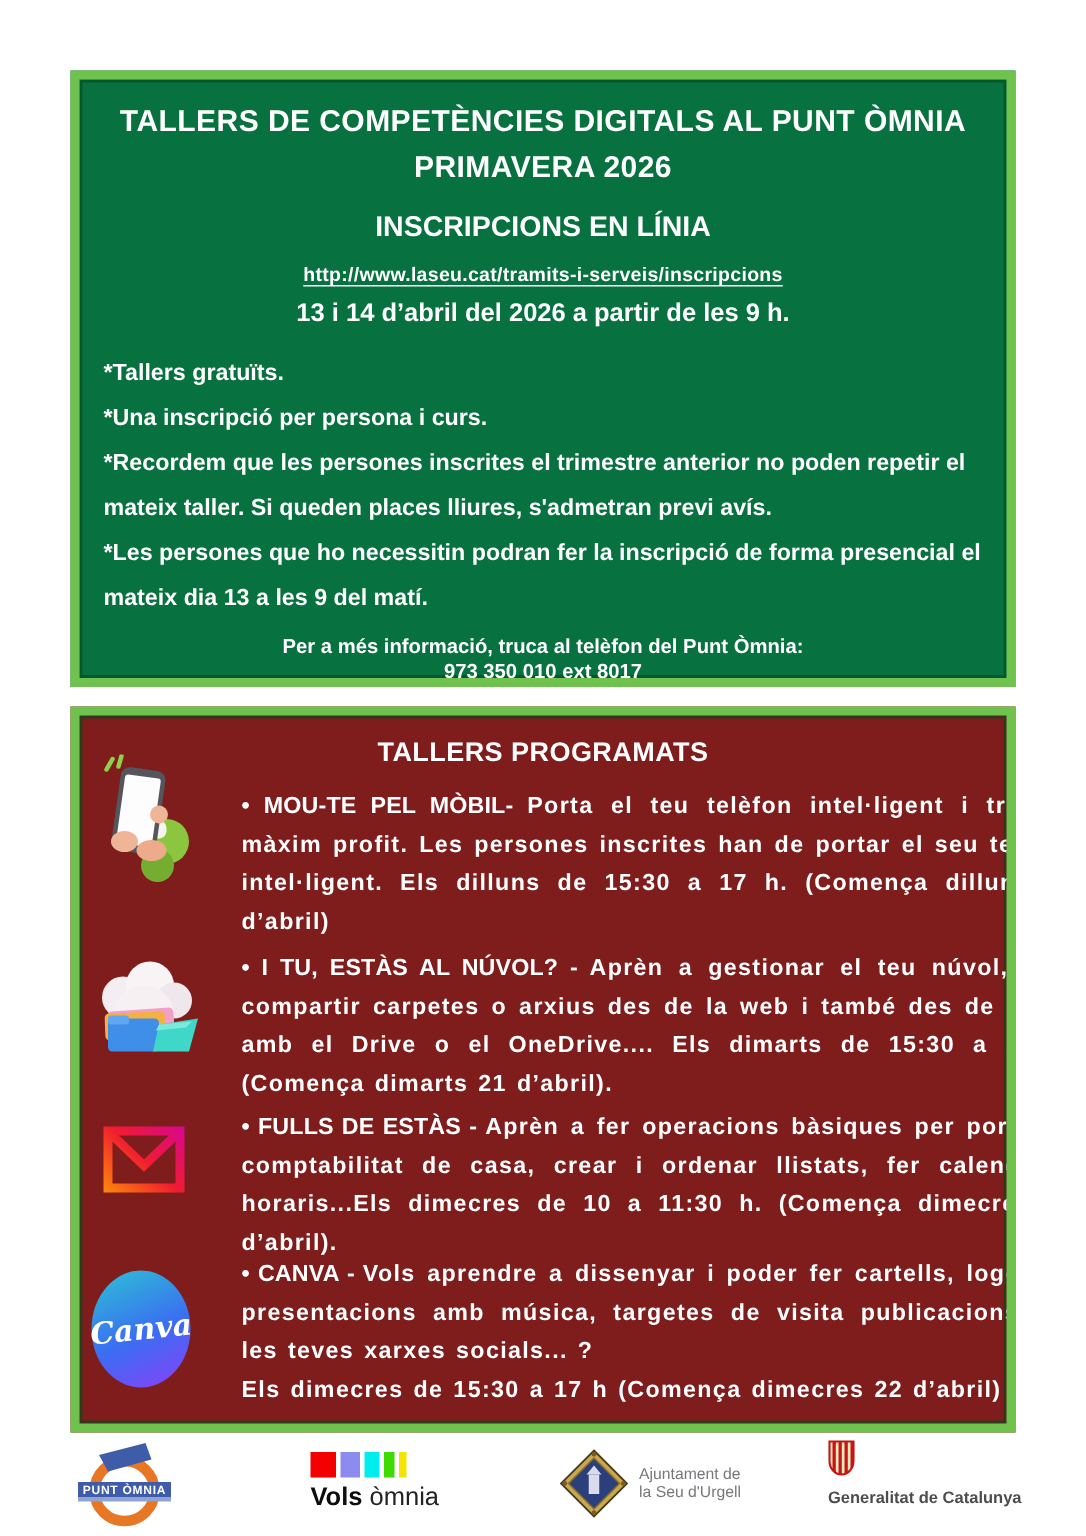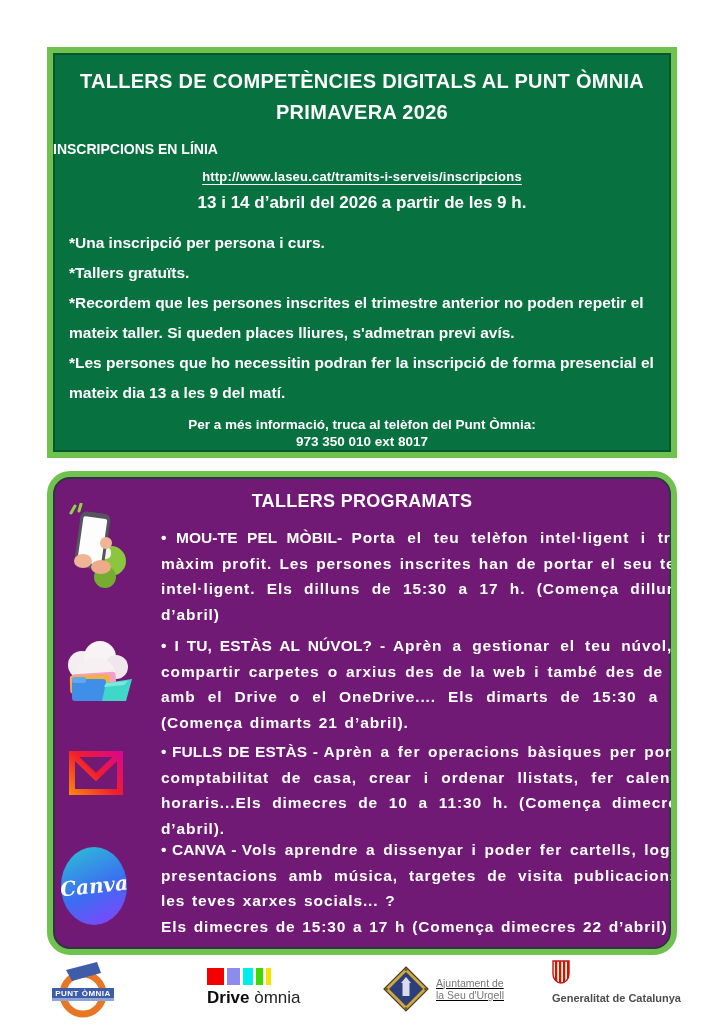--- a/index.html
+++ b/index.html
@@ -3,25 +3,25 @@
 <meta charset="utf-8">
 <style>
   * { margin:0; padding:0; box-sizing:border-box; }
   html,body { background:#ffffff; }
   body { font-family:"Liberation Sans", sans-serif; }
   .page { position:relative; width:724px; height:1024px; background:#fff; overflow:hidden; }
 
   .panel { position:absolute; left:47px; width:630px; border:6px solid #6fc24d;
            box-shadow: inset 0 0 0 2px rgba(5,70,35,.6); color:#fff; }
   .panel1 { top:47px; height:411px; background:#087140; overflow:hidden; }
-  .panel2 { top:471px; height:484px; background:#701a75; overflow:hidden;border-radius:23px; }
+  .panel2 { top:471px; height:484px; background:#7f1d1d; overflow:hidden; }
 
   .p1-title { margin:13px 22px 0; text-align:center; font-weight:700; font-size:20px;
               line-height:31px; letter-spacing:.3px; }
-  .p1-sub   { margin-top:13px; font-weight:700; font-size:14px; }
+  .p1-sub   { margin-top:13px; text-align:center; font-weight:700; font-size:19px; }
   .p1-link  { display:block; margin-top:12px; text-align:center; font-weight:700; font-size:13px;
               color:#fff; text-decoration:underline; text-underline-offset:3px; letter-spacing:.2px; }
   .p1-date  { margin-top:9px; text-align:center; font-weight:700; font-size:17px; }
   .p1-notes { margin:15px 16px 0; font-weight:700; font-size:15.5px; line-height:30px; }
   .p1-notes p { margin:0; }
   .p1-contact { margin-top:9px; text-align:center; font-weight:700; font-size:13.5px; line-height:16.5px; }
 
   .p2-header { margin-top:14px; text-align:center; font-weight:700; font-size:18px; letter-spacing:.3px; }
 
   .w-item { position:absolute; left:108px; width:556px; font-weight:700; font-size:15.5px;
@@ -60,22 +60,22 @@
 
   <div class="panel panel1">
     <div class="p1-title">
       <div>TALLERS DE COMPETÈNCIES DIGITALS AL PUNT ÒMNIA</div>
       <div>PRIMAVERA 2026</div>
     </div>
     <div class="p1-sub">INSCRIPCIONS EN LÍNIA</div>
     <a class="p1-link" href="#">http://www.laseu.cat/tramits-i-serveis/inscripcions</a>
     <div class="p1-date">13 i 14 d’abril del 2026 a partir de les 9 h.</div>
     <div class="p1-notes">
+      <p>*Tallers gratuïts.</p>
       <p>*Una inscripció per persona i curs.</p>
-      <p>*Tallers gratuïts.</p>
       <p>*Recordem que les persones inscrites el trimestre anterior no poden repetir el mateix taller. Si queden places lliures, s'admetran previ avís.</p>
       <p>*Les persones que ho necessitin podran fer la inscripció de forma presencial el mateix dia 13 a les 9 del matí.</p>
     </div>
     <div class="p1-contact">
       <div>Per a més informació, truca al telèfon del Punt Òmnia:</div>
       <div>973 350 010 ext 8017</div>
 
     </div>
   </div>
 
@@ -160,25 +160,25 @@
 
   <div class="footer-logo" style="left:207px; top:968px;">
     <div class="xarxa-squares">
       <span class="sq-red"></span>
       <span class="sq-purple"></span>
       <span class="sq-cyan"></span>
       <span class="sq-green"></span>
       <span class="sq-yellow"></span>
     </div>
     <div class="xarxa-text">
-      <span class="bold">Drive</span><span> òmnia</span>
-    </div>
-  </div>
-
-  <div class="footer-logo ajunt" style="left:383px; top:966px;text-decoration:underline;">
+      <span class="bold">Vols</span><span> òmnia</span>
+    </div>
+  </div>
+
+  <div class="footer-logo ajunt" style="left:373px; top:966px;">
     <svg width="46" height="46" viewBox="0 0 46 46">
       <polygon points="23,1 45,23 23,45 1,23" fill="#caa94e" stroke="#4a3c1e" stroke-width="1.2"></polygon>
       <polygon points="23,6 40,23 23,40 6,23" fill="#2c3f7d" stroke="#8a6f2c" stroke-width="1"></polygon>
       <rect x="19.5" y="17" width="7" height="13" fill="#d9dcea"></rect>
       <polygon points="18,17 28,17 23,11" fill="#d9dcea"></polygon>
       <circle cx="23" cy="3.5" r="1.6" fill="#7d5c20"></circle>
       <circle cx="42.5" cy="23" r="1.6" fill="#7d5c20"></circle>
       <circle cx="23" cy="42.5" r="1.6" fill="#7d5c20"></circle>
       <circle cx="3.5" cy="23" r="1.6" fill="#7d5c20"></circle>
     </svg>

